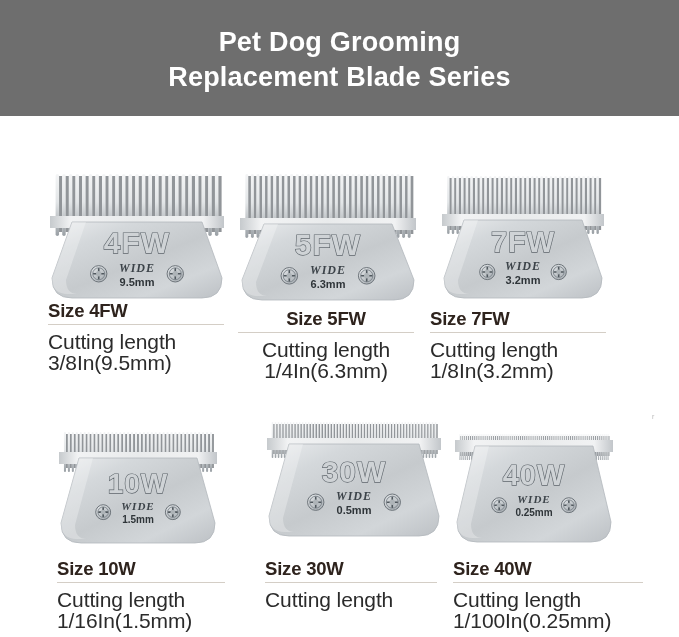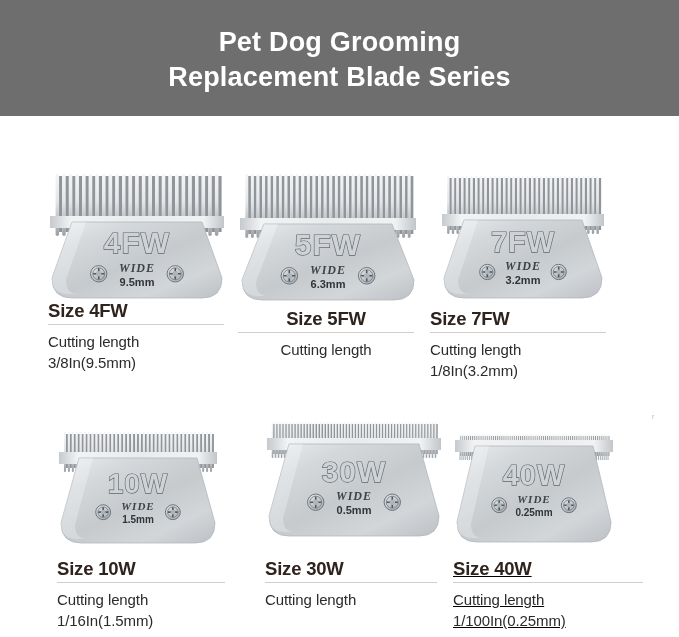--- a/index.html
+++ b/index.html
@@ -79,21 +79,21 @@
     white-space: nowrap;
     margin: 0 0 2px 0;
     line-height: 22px;
   }
   .rule {
     height: 1px;
     background: #d4cec6;
     margin-bottom: 6px;
   }
   .cut-line {
-    font-size: 15px;
+    font-size: 21px;
     color: #2b2b2b;
     line-height: 21px;
     white-space: nowrap;
     letter-spacing: -0.1px;
   }
 
   
   .artifact {
     position: absolute;
     color: #b9b9b9;
@@ -347,20 +347,21 @@
       <path d="M 123.61999999999999 103.80000000000001 L 133.78 103.80000000000001
                M 128.7 98.72000000000001 L 128.7 108.88000000000001" stroke="#50585e" stroke-width="1.6" stroke-linecap="round"></path>
       <circle cx="128.7" cy="103.80000000000001" r="2.7359999999999998" fill="#aeb4b8"></circle>
     </g>
 </svg></div>
     </div>
     <div class="info" style="top:148px;width:176px;text-align:center;">
       <div class="size-title">Size 5FW</div>
       <div class="rule"></div>
       <div class="cut-line">Cutting length</div>
+      <div class="cut-line">1/4In(6.3mm)</div>
     </div>
   </div>
 
   <div class="cell" style="left:430px;">
     <div class="blade-wrap">
       <div class="blade" id="blade-2" style="left:10px;top:14px;"><svg width="166" height="126" viewBox="0 0 166 126" xmlns="http://www.w3.org/2000/svg">
   <defs>
     <linearGradient id="tg2" x1="0" y1="0" x2="0" y2="1">
       <stop offset="0%" stop-color="#f4f5f6"></stop>
       <stop offset="45%" stop-color="#e3e6e8"></stop>
@@ -1025,21 +1026,21 @@
     </g>
   <g>
       <circle cx="115.83" cy="73.18" r="7.452" fill="url(#sg5)" stroke="#6e757b" stroke-width="1"></circle>
       <circle cx="115.83" cy="73.18" r="5.252" fill="none" stroke="#7d858b" stroke-width="0.9"></circle>
       <path d="M 111.578 73.18 L 120.082 73.18
                M 115.83 68.92800000000001 L 115.83 77.432" stroke="#50585e" stroke-width="1.6" stroke-linecap="round"></path>
       <circle cx="115.83" cy="73.18" r="2.3634" fill="#aeb4b8"></circle>
     </g>
 </svg></div>
     </div>
-    <div class="info" style="top:140px;width:190px;text-decoration:underline;">
+    <div class="info" style="top:140px;width:190px;">
       <div class="size-title">Size 40W</div>
       <div class="rule"></div>
       <div class="cut-line">Cutting length</div>
       <div class="cut-line">1/100In(0.25mm)</div>
     </div>
   </div>
 
 </div>
 
 <div class="artifact" style="left:652px;top:413px;">⁠r</div>

